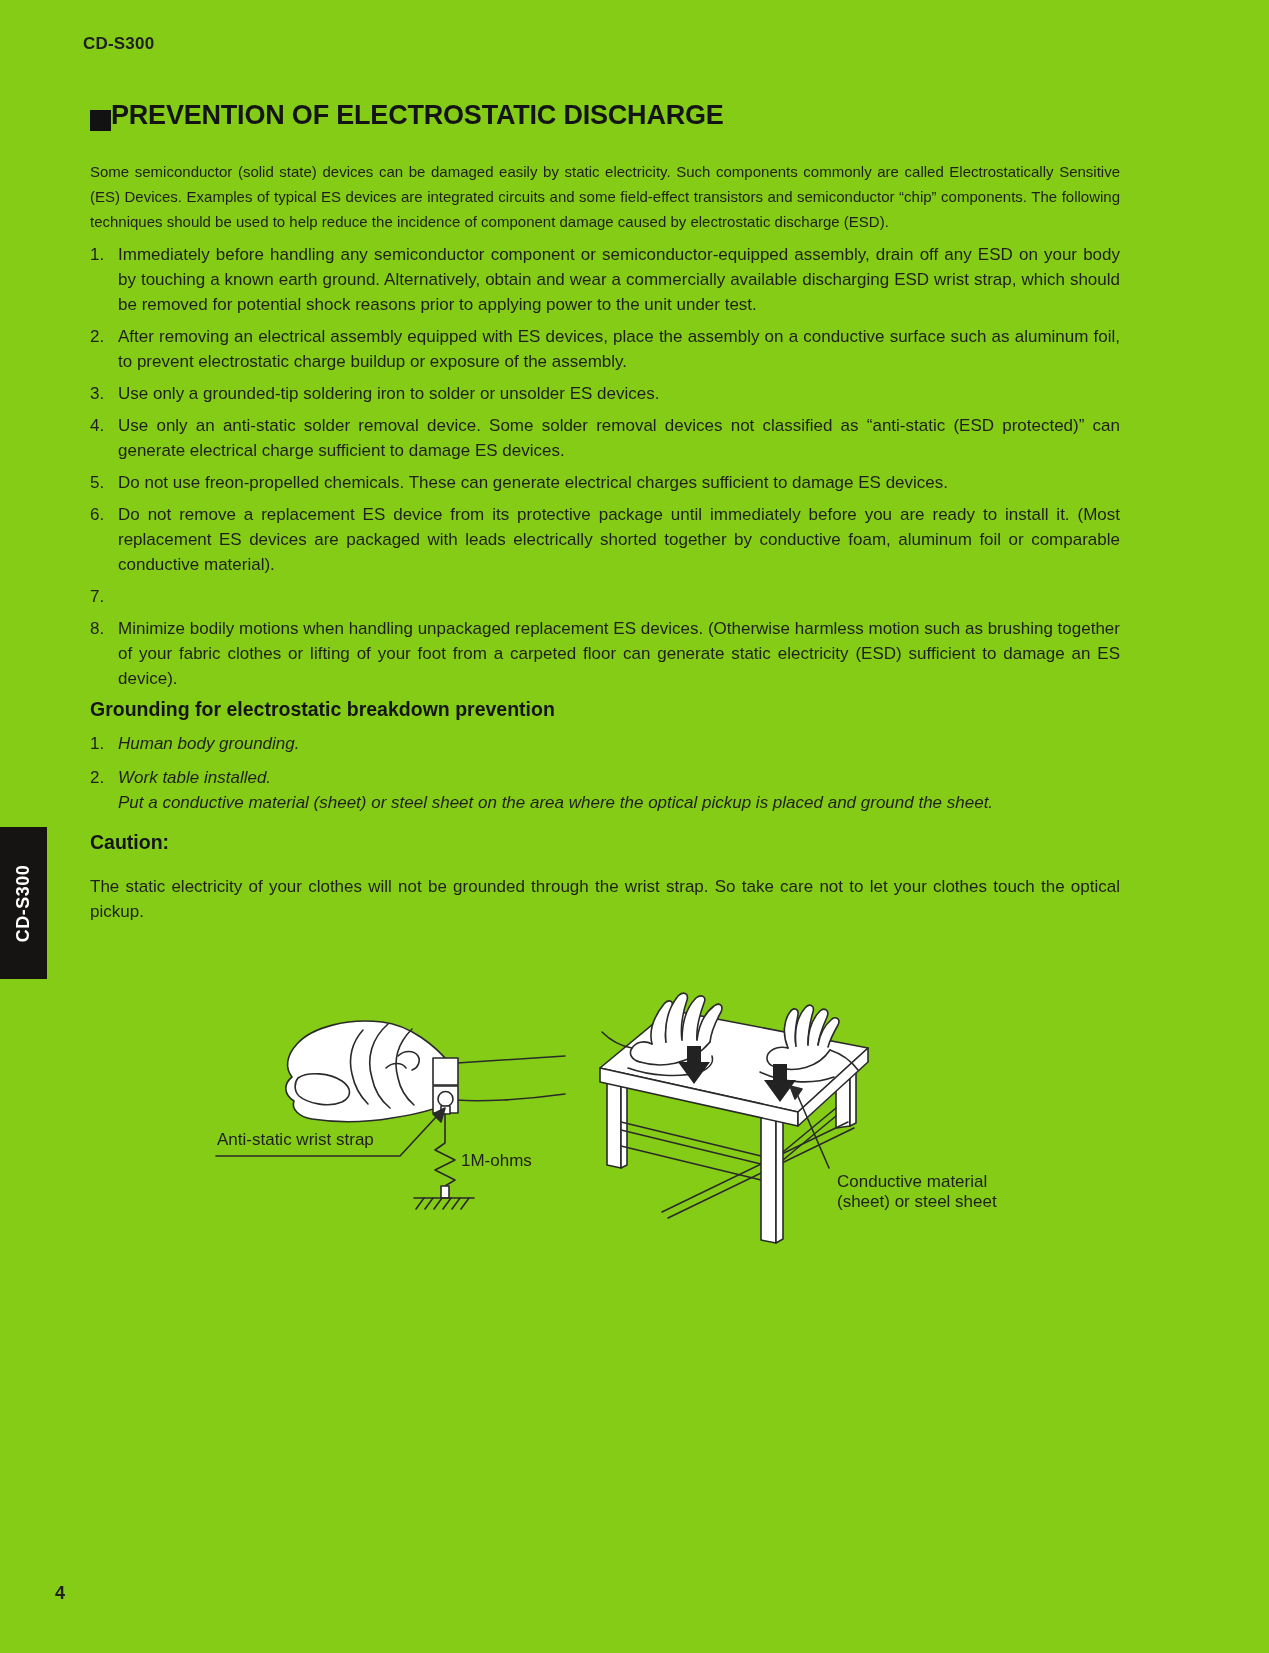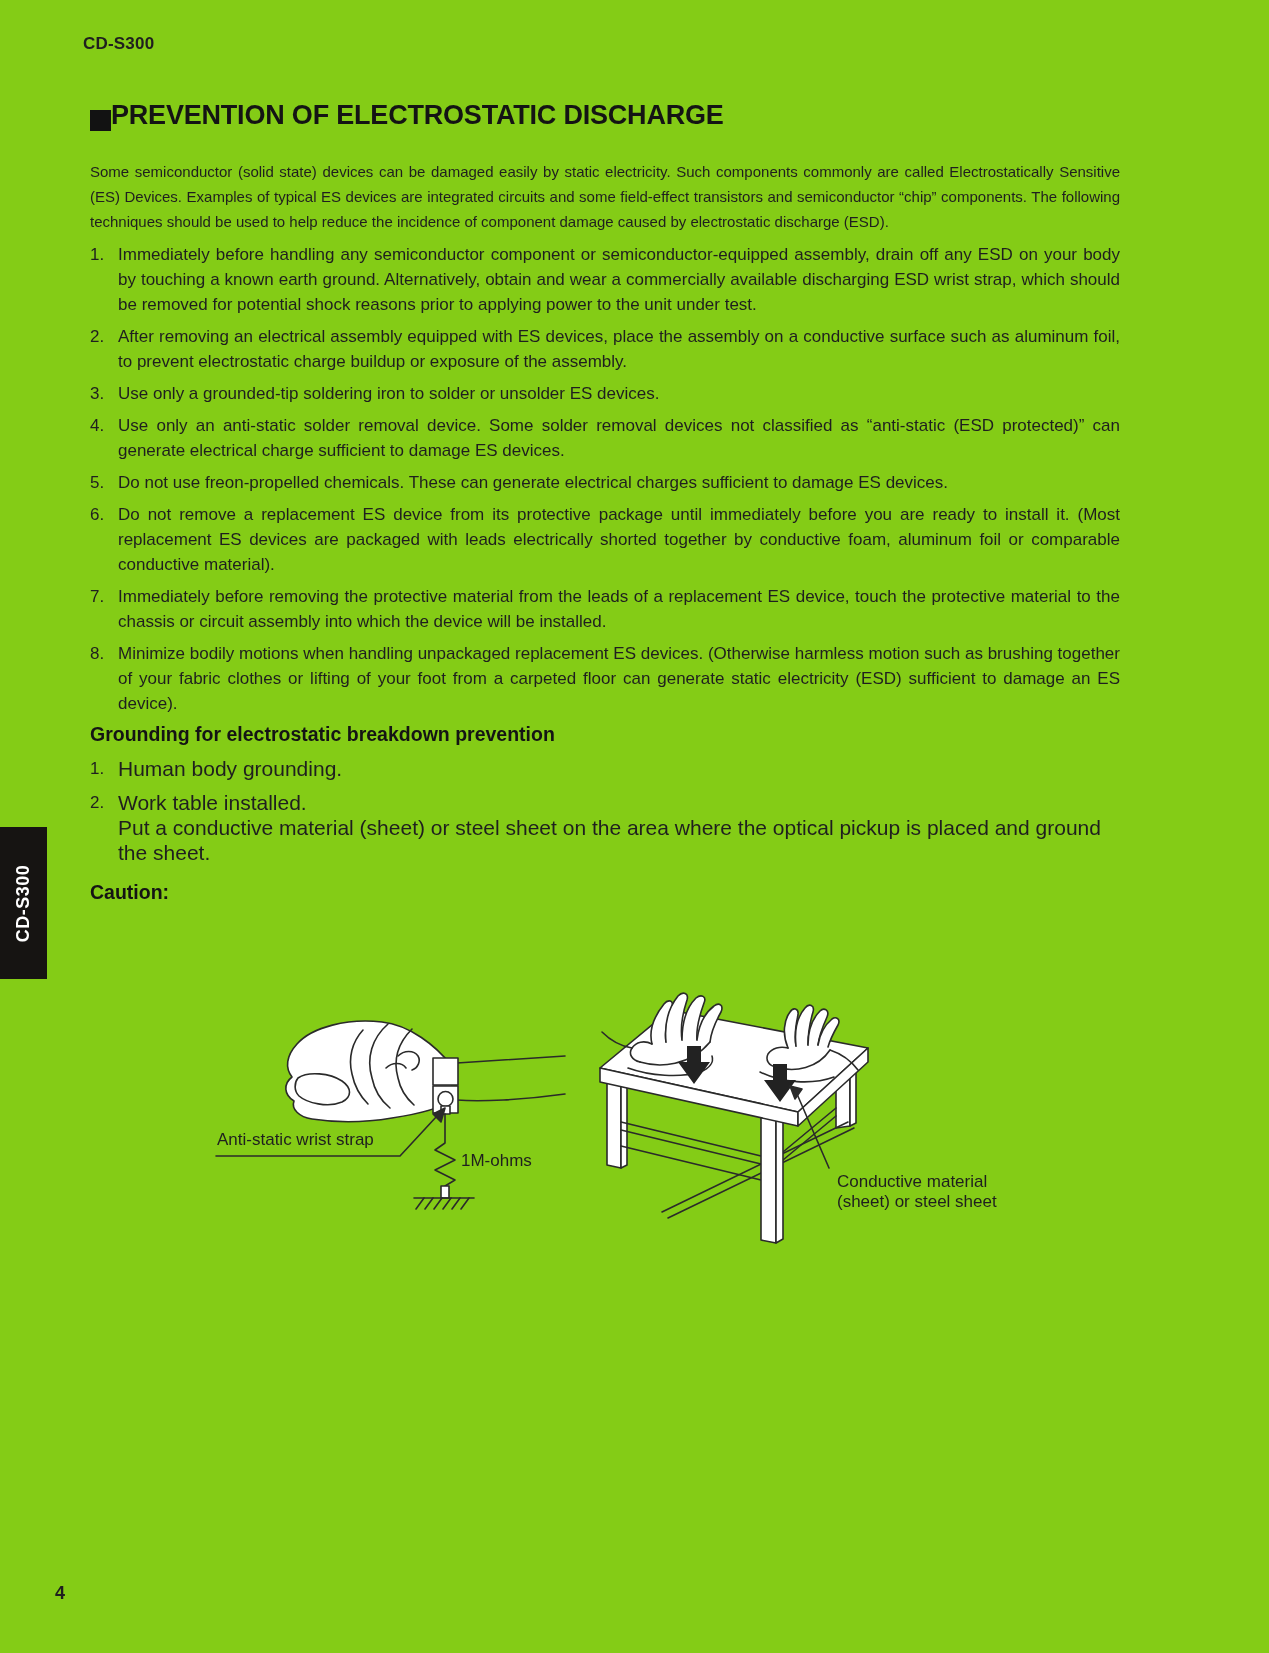--- a/index.html
+++ b/index.html
@@ -28,21 +28,21 @@
   }
   .list-item { display:flex; margin-bottom:7px; }
   .list-num { flex:0 0 28px; font-size:17px; line-height:25px; }
   .list-body { flex:1; font-size:17px; line-height:25px; text-align:justify; }
   .list-note { margin-top:10px; }
   .section-heading {
     font-size:19.5px; font-weight:bold; color:#141414;
     margin-top:5px; margin-bottom:10px;
   }
   .g-item { display:flex; margin-bottom:9px; }
-  .g-body { flex:1; font-size:21px; line-height:25px; }
+  .g-body { flex:1; font-size:17px; line-height:25px;font-style:italic; }
   .caution-par { font-size:17px; line-height:25px; text-align:justify; }
   .side-tab {
     position:absolute; left:0; top:827px; width:47px; height:152px;
     background:#161412; display:flex; align-items:center; justify-content:center;
   }
   .side-tab-label {
     color:#ffffff; font-size:18px; font-weight:bold; letter-spacing:0.5px;
     transform:rotate(-90deg); white-space:nowrap;
   }
   .page-number {
@@ -92,21 +92,20 @@
       <span class="list-num">5.</span>
       <span class="list-body">Do not use freon-propelled chemicals. These can generate electrical charges sufficient to damage ES devices.</span>
     </div>
     <div class="list-item">
       <span class="list-num">6.</span>
       <span class="list-body">Do not remove a replacement ES device from its protective package until immediately before you are ready to install it. (Most replacement ES devices are packaged with leads electrically shorted together by conductive foam, aluminum foil or comparable conductive material).</span>
     </div>
     <div class="list-item">
       <span class="list-num">7.</span>
       <span class="list-body">
-        <span>Immediately before removing the protective material from the leads of a replacement ES device, touch the protective material to the chassis or circuit assembly into which the device will be installed.</span>
       </span>
     </div>
     <div class="list-item">
       <span class="list-num">8.</span>
       <span class="list-body">Minimize bodily motions when handling unpackaged replacement ES devices. (Otherwise harmless motion such as brushing together of your fabric clothes or lifting of your foot from a carpeted floor can generate static electricity (ESD) sufficient to damage an ES device).</span>
     </div>
 
     <div class="section-heading">Grounding for electrostatic breakdown prevention</div>
 
     <div class="g-item">
@@ -117,20 +116,21 @@
     </div>
     <div class="g-item">
       <span class="list-num">2.</span>
       <span class="g-body">
         <span style="display:block;">Work table installed.</span>
         <span style="display:block;">Put a conductive material (sheet) or steel sheet on the area where the optical pickup is placed and ground the sheet.</span>
       </span>
     </div>
 
     <div class="section-heading" style="margin-top:16px; margin-bottom:20px;">Caution:</div>
+    <p class="caution-par">The static electricity of your clothes will not be grounded through the wrist strap. So take care not to let your clothes touch the optical pickup.</p>
 
   </div>
 
   <div class="figure">
     <svg width="1269" height="310" viewBox="0 0 1269 310">
       <g fill="none" stroke="#2a2a2a" stroke-width="1.6" stroke-linecap="round" stroke-linejoin="round">
 
         <g>
           <path d="M451,115 C436,96 410,75 382,72 C348,68 312,77 297,94 C286,106 285,118 292,127 C283,134 284,145 294,151 C291,159 299,167 312,169 C338,173 368,172 392,168 C418,164 442,158 451,150" fill="#fff"></path>
           <path d="M298,128 C308,121 330,123 342,131 C352,138 352,147 342,152 C328,158 307,153 299,146 C294,141 294,133 298,128 Z" fill="#fff"></path>

